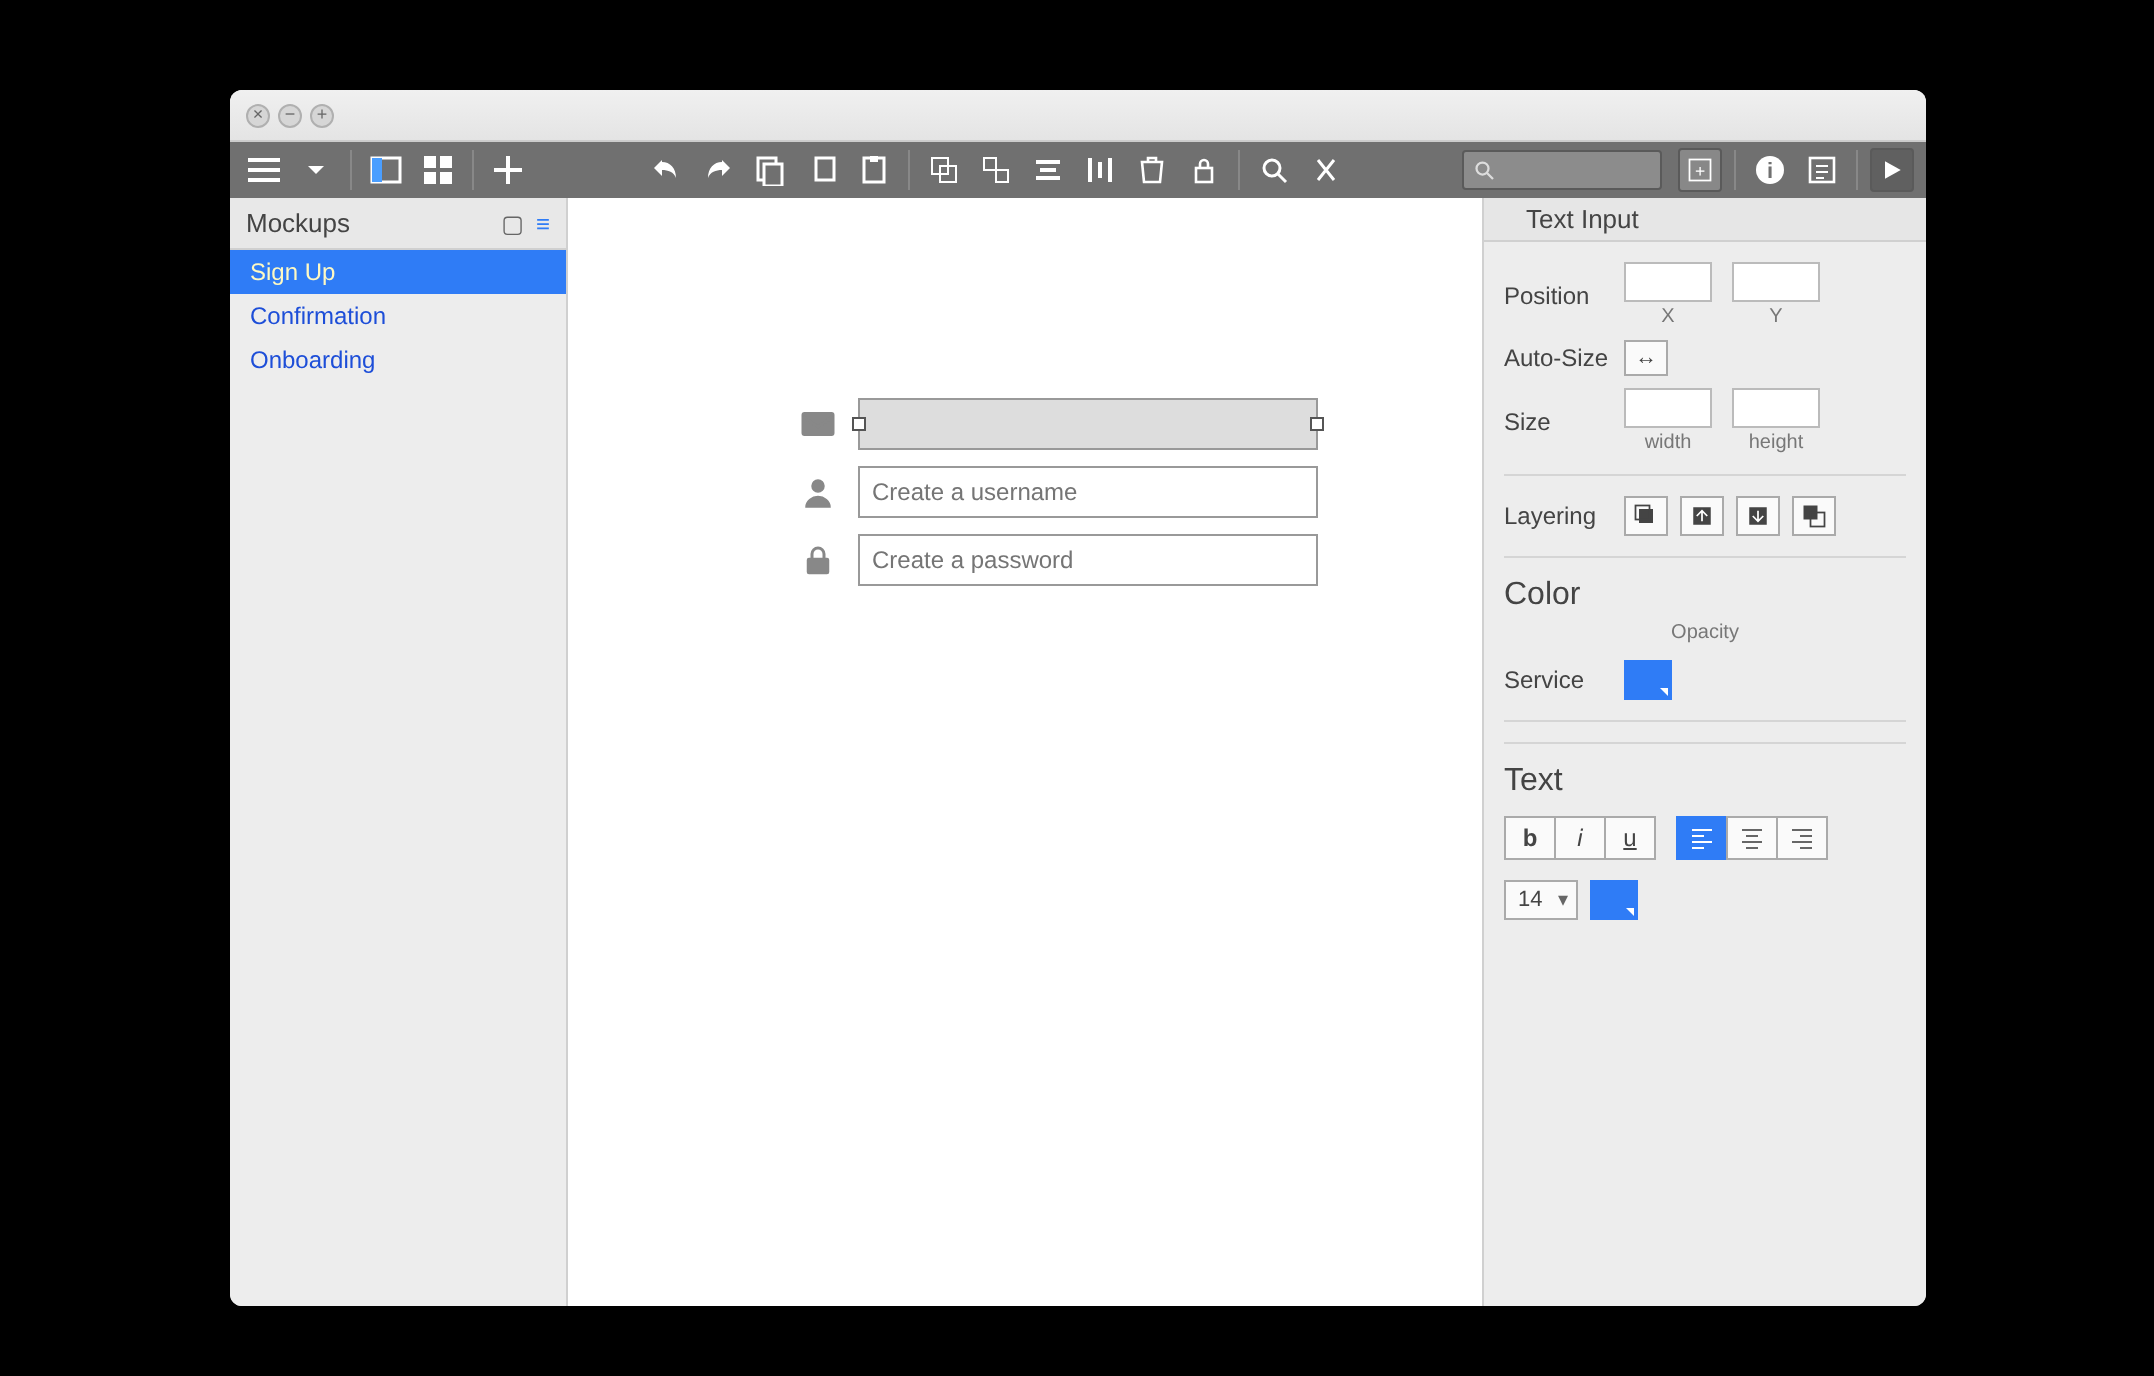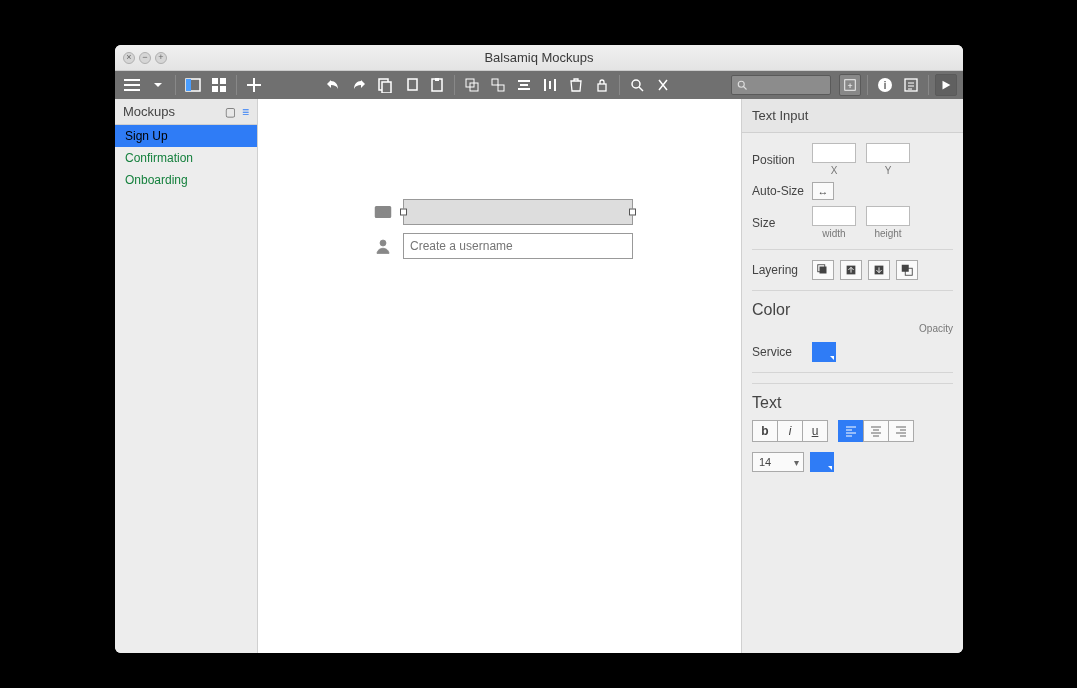--- a/index.html
+++ b/index.html
@@ -12,41 +12,41 @@
 .toolbar{height:28px;background:#707070;display:flex;align-items:center;color:#fff;padding:0 6px;gap:4px}
 .tb-sep{width:1px;height:20px;background:#888;margin:0 2px}
 .tb-btn{width:22px;height:22px;display:flex;align-items:center;justify-content:center;cursor:pointer}
 .tb-btn svg{width:16px;height:16px;fill:#fff}
 .tb-search{width:100px;height:20px;background:#8c8c8c;border:1px solid #5a5a5a;border-radius:2px;display:flex;align-items:center;padding:0 4px;margin-left:auto}
 .tb-search svg{width:12px;height:12px;fill:#ddd}
 .tb-search input{background:transparent;border:none;outline:none;width:70px;margin-left:3px;color:#fff;font-size:11px}
 .tb-endbtn{width:22px;height:22px;background:#888;border:1px solid #5a5a5a;display:flex;align-items:center;justify-content:center;border-radius:2px}
 .tb-endbtn.dark{background:#606060}
 .content{flex:1;display:flex;overflow:hidden}
-.sidebar{width:143px;background:#ededed;border-right:1px solid #d0d0d0;display:flex;flex-direction:column}
+.sidebar{width:169px;background:#ededed;border-right:1px solid #d0d0d0;display:flex;flex-direction:column}
 .sb-head{height:26px;display:flex;align-items:center;justify-content:space-between;padding:0 8px;border-bottom:1px solid #d0d0d0;background:#e8e8e8}
 .sb-title{font-size:13px;color:#444}
 .sb-icons{display:flex;gap:6px;align-items:center}
 .sb-icons span{font-size:12px;color:#666}
-.sb-item{padding:4px 10px;font-size:12px;color:#15803d;cursor:pointer}
-.sb-item.active{background:#2f7cf6;color:#000000}
+.sb-item{padding:4px 10px;font-size:12px;color:#1d4ed8;cursor:pointer}
+.sb-item.active{background:#2f7cf6;color:#fef9c3}
 .canvas{flex:1;background:#fff;position:relative;overflow:hidden}
 .mock{position:absolute;left:115px;top:100px;width:260px}
 .mock-row{display:flex;align-items:center;gap:10px;margin-bottom:8px}
 .mock-icon{width:20px;height:20px;display:flex;align-items:center;justify-content:center}
 .mock-icon svg{width:18px;height:18px;fill:#888;stroke:#888}
 .mock-input{flex:1;height:24px;border:1px solid #999;background:#fff;padding:12px 6px;font-size:12px;color:#888}
 .mock-input.selected{background:#ddd;position:relative}
 .handle{position:absolute;width:7px;height:7px;background:#fff;border:1px solid #555}
 .h-l{left:-4px;top:50%;transform:translateY(-50%)}
 .h-r{right:-4px;top:50%;transform:translateY(-50%)}
 .mock-terms{font-size:11px;color:#999;text-align:center;margin-top:10px;line-height:1.4}
 .mock-terms a{color:#3a6fd8;text-decoration:underline}
 .inspector{width:222px;background:#ededed;border-left:1px solid #d0d0d0;overflow-y:auto;font-size:12px;color:#444}
-.insp-head{height:34px;display:flex;align-items:center;padding:0 10px;font-size:13px;background:#e6e6e6;border-bottom:1px solid #d0d0d0}
+.insp-head{height:22px;display:flex;align-items:center;padding:0 21px;font-size:13px;background:#e6e6e6;border-bottom:1px solid #d0d0d0}
 .insp-body{padding:10px}
 .insp-row{display:flex;align-items:center;margin-bottom:6px}
 .insp-label{width:60px;font-size:12px}
 .insp-fields{display:flex;gap:10px}
 .insp-field{display:flex;flex-direction:column;align-items:center}
 .insp-field input{width:44px;height:20px;border:1px solid #bbb;background:#fff;text-align:center;font-size:11px}
 .insp-field span{font-size:10px;color:#777;margin-top:2px}
 .insp-btn{width:22px;height:18px;border:1px solid #aaa;background:#fafafa;display:flex;align-items:center;justify-content:center;font-size:11px}
 .insp-hr{border:none;border-top:1px solid #d5d5d5;margin:10px 0}
 .insp-section{font-size:16px;margin-bottom:8px}
@@ -66,21 +66,20 @@
 </head>
 <body>
 
 <div class="window">
   <div class="titlebar">
     <div class="traffic">
       <span>×</span>
       <span>−</span>
       <span>+</span>
     </div>
-    <div class="titletext">Balsamiq Mockups</div>
   </div>
 
   <div class="toolbar">
     <div class="tb-btn">
         <svg viewBox="0 0 16 16">
           <rect y="2" width="16" height="2"></rect>
           <rect y="7" width="16" height="2"></rect>
           <rect y="12" width="16" height="2"></rect>
         </svg>
       </div>
@@ -256,20 +255,29 @@
         </div>
         <div class="mock-row">
           <div class="mock-icon">
               <svg viewBox="0 0 24 24">
                 <circle cx="12" cy="8" r="4"></circle>
                 <path d="M4 22c0-4 4-7 8-7s8 3 8 7z"></path>
               </svg>
             </div>
           <input class="mock-input" placeholder="Create a username" style="">
         </div>
+        <div class="mock-row">
+          <div class="mock-icon">
+              <svg viewBox="0 0 24 24">
+                <rect x="5" y="11" width="14" height="10" rx="1"></rect>
+                <path d="M8 11V8a4 4 0 018 0v3" fill="none" stroke="#888" stroke-width="2"></path>
+              </svg>
+            </div>
+          <input class="mock-input" placeholder="Create a password" style="">
+        </div>
       </div>
     </div>
 
     <div class="inspector">
       <div class="insp-head">Text Input</div>
       <div class="insp-body">
         <div class="insp-row">
           <div class="insp-label">Position</div>
           <div class="insp-fields">
             <div class="insp-field">
@@ -324,21 +332,21 @@
             <div class="lb">
                 <svg width="14" height="14" viewBox="0 0 16 16">
                   <rect x="2" y="2" width="8" height="8" fill="#444"></rect>
                   <rect x="6" y="6" width="8" height="8" fill="none" stroke="#444"></rect>
                 </svg>
               </div>
           </div>
         </div>
         <hr class="insp-hr">
         <div class="insp-section">Color</div>
-        <div class="insp-row" style="justify-content:flex-end;margin-top:-4px;margin-bottom:8px">
+        <div class="insp-row" style="justify-content:center;margin-top:-4px;margin-bottom:8px">
           <span style="font-size:10px;color:#777">Opacity</span>
         </div>
         <div class="insp-row">
           <div class="insp-label">Service</div>
           <div class="swatch"></div>
         </div>
         <hr class="insp-hr">
         <hr class="insp-hr">
         <div class="insp-section">Text</div>
         <div class="insp-row" style="gap:10px">
@@ -368,19 +376,19 @@
                 <svg width="12" height="12" viewBox="0 0 12 12">
                   <line x1="1" y1="2" x2="11" y2="2" stroke="#666"></line>
                   <line x1="5" y1="5" x2="11" y2="5" stroke="#666"></line>
                   <line x1="1" y1="8" x2="11" y2="8" stroke="#666"></line>
                   <line x1="5" y1="11" x2="11" y2="11" stroke="#666"></line>
                 </svg>
               </div>
           </div>
         </div>
         <div class="insp-row" style="margin-top:10px;gap:6px">
-          <div class="select" style="width:52px">14</div>
+          <div class="select" style="width:37px">14</div>
           <div class="swatch"></div>
         </div>
       </div>
     </div>
   </div>
 </div>
 
 </body></html>

